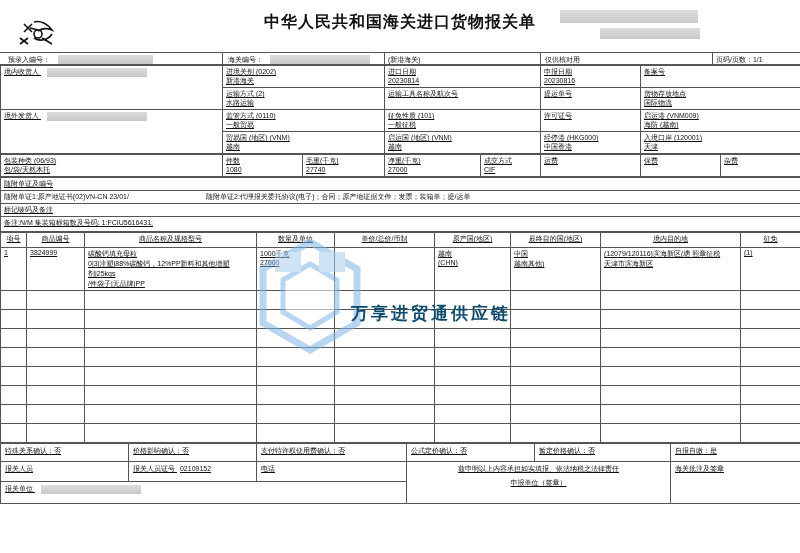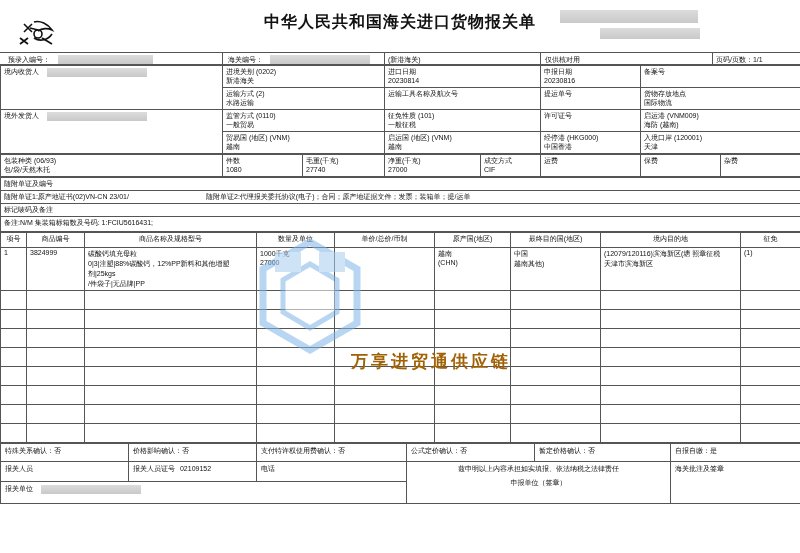--- a/index.html
+++ b/index.html
@@ -6,21 +6,21 @@
   html, body { margin:0; padding:0; }
   body {
     width: 800px; height: 553px;
     background: #ffffff;
     font-family: "Liberation Sans", sans-serif;
     font-size: 7px;
     color: #111;
     position: relative;
     overflow: hidden;
   }
-  .page { position: relative; width: 800px; height: 553px; }
+  .page { position: relative; width: 800px; height: 553px; text-decoration: underline; }
 
   
   .hdr { position: relative; height: 52px; }
   .logo {
     position: absolute; left: 18px; top: 18px; width: 40px; height: 30px;
   }
   .title {
     position: absolute; left: 0; right: 0; top: 12px;
     text-align: center;
     font-size: 16px; font-weight: bold; letter-spacing: 1px;
@@ -97,24 +97,23 @@
   }
   .wm .hex { position:absolute; left:0; top:0; }
   .wm .wmtext {
     position: absolute; left: 92px; top: 24px;
     font-size: 30px; font-weight: bold; color: #2f6fc4;
     font-family: "DejaVu Sans", sans-serif;
     letter-spacing: 2px;
   }
   .wm .wmsub {
     position: absolute; left: 96px; top: 64px;
-    font-size: 17px; font-weight: bold; color: #a16207;
+    font-size: 17px; font-weight: bold; color: #0c4a6e;
     font-family: "DejaVu Sans", sans-serif;
     letter-spacing: 3px;
-    margin-top: 48px;
   }
   .ctr { text-align:center; }
 </style>
 </head>
 <body>
 
 <div class="page">
 
   <div class="hdr">
     <span class="logo">

